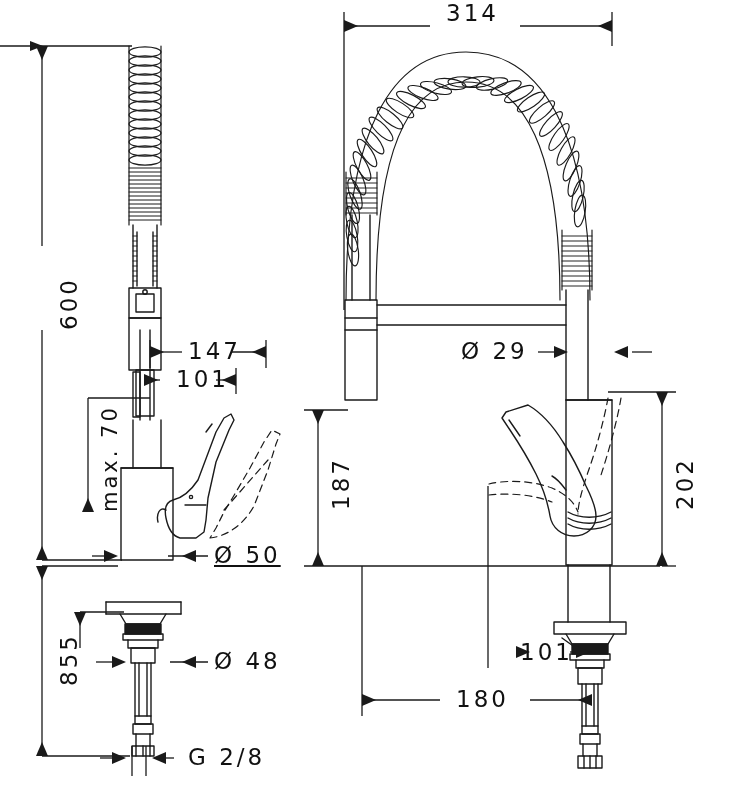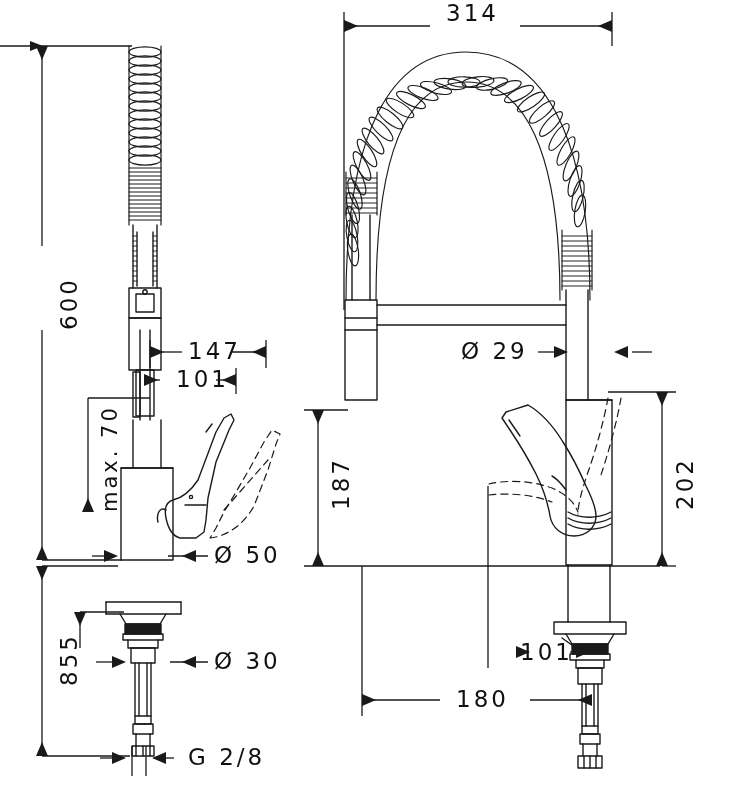--- a/index.html
+++ b/index.html
@@ -365,23 +365,23 @@
   </svg>
 
   <div class="dimlabel vert" style="left:58px; top:330px;">600</div>
 
   <div class="dimlabel vert small" style="left:100px; top:512px;">max. 70</div>
 
   <div class="dimlabel" style="left:188px; top:340px;">147</div>
 
   <div class="dimlabel" style="left:165px; top:368px;margin-left:11px;">101</div>
 
-  <div class="dimlabel" style="left:214px; top:544px;">Ø 50</div>
-
-  <div class="dimlabel" style="left:214px; top:650px;">Ø 30</div>
+  <div class="dimlabel" style="left:214px; top:544px;text-decoration:underline;">Ø 50</div>
+
+  <div class="dimlabel" style="left:214px; top:650px;">Ø 48</div>
 
   <div class="dimlabel vert" style="left:58px; top:686px;">855</div>
 
   <div class="dimlabel" style="left:188px; top:746px;">G 2/8</div>
 
   <div class="dimlabel" style="left:446px; top:2px;">314</div>
 
   <div class="dimlabel" style="left:461px; top:340px;">Ø 29</div>
 
   <div class="dimlabel vert" style="left:330px; top:510px;">187</div>

